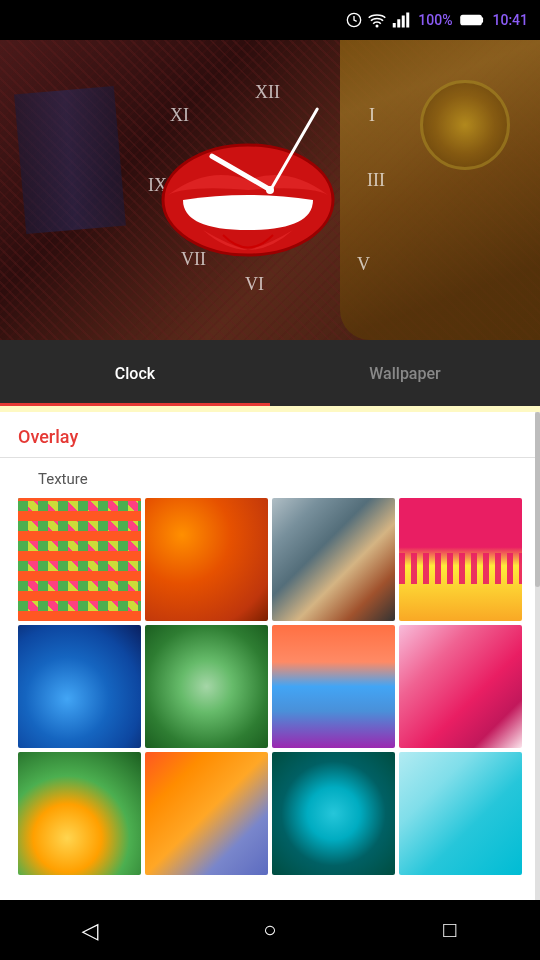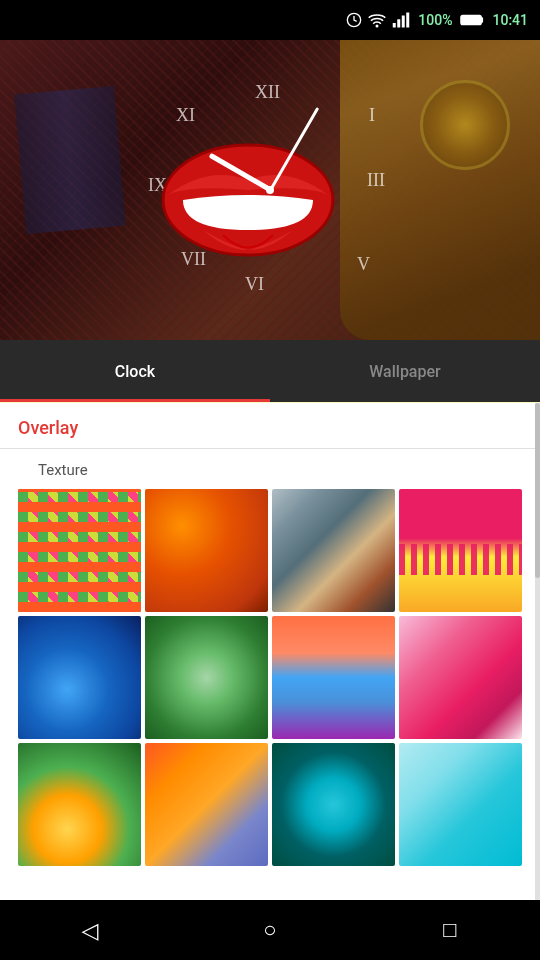--- a/index.html
+++ b/index.html
@@ -24,21 +24,21 @@
       gap: 8px;
       position: relative;
       z-index: 10;
     }
     .status-icons {
       display: flex;
       align-items: center;
       gap: 6px;
     }
     .status-text {
-      color: #86efac;
+      color: #8b5cf6;
       font-size: 14px;
       font-weight: 500;
     }
 
     
     .clock-preview {
       width: 540px;
       height: 300px;
       position: relative;
       overflow: hidden;
@@ -112,22 +112,22 @@
       width: 3px;
       height: 95px;
       margin-left: -1.5px;
       transform: rotate(30deg);
     }
 
     
     .tabs {
       display: flex;
       background: #2a2a2a;
-      height: 63px;
-      border-bottom: 1px solid #fef9c3;
+      height: 72px;
+      border-bottom: 6px solid #fef9c3;
     }
     .tab {
       flex: 1;
       display: flex;
       align-items: center;
       justify-content: center;
       cursor: pointer;
       position: relative;
     }
     .tab-label {
@@ -299,21 +299,21 @@
 
   <div class="clock-face">
 
     <span class="numeral" style="top:2px; left:95px;">XII</span>
     <span class="numeral" style="top:25px; right:5px;">I</span>
     <span class="numeral" style="top:90px; right:-5px;">III</span>
     <span class="numeral" style="bottom:25px; right:10px;">V</span>
     <span class="numeral" style="bottom:5px; left:85px;">VI</span>
     <span class="numeral" style="bottom:30px; left:21px;">VII</span>
     <span class="numeral" style="top:95px; left:-12px;">IX</span>
-    <span class="numeral" style="top:25px; left:16px;">XI</span>
+    <span class="numeral" style="top:25px; left:10px;">XI</span>
   </div>
 
   <div class="rolling-stones">
     <svg viewBox="0 0 200 170" xmlns="http://www.w3.org/2000/svg">
 
       <ellipse cx="100" cy="95" rx="85" ry="55" fill="#cc1111" stroke="#990000" stroke-width="3"></ellipse>
 
       <path d="M20 90 Q60 60 100 75 Q140 60 180 90 Q160 80 100 85 Q40 80 20 90Z" fill="#dd2222"></path>
 
       <path d="M35 95 Q100 85 165 95 Q165 125 100 125 Q35 125 35 95Z" fill="white"></path>

